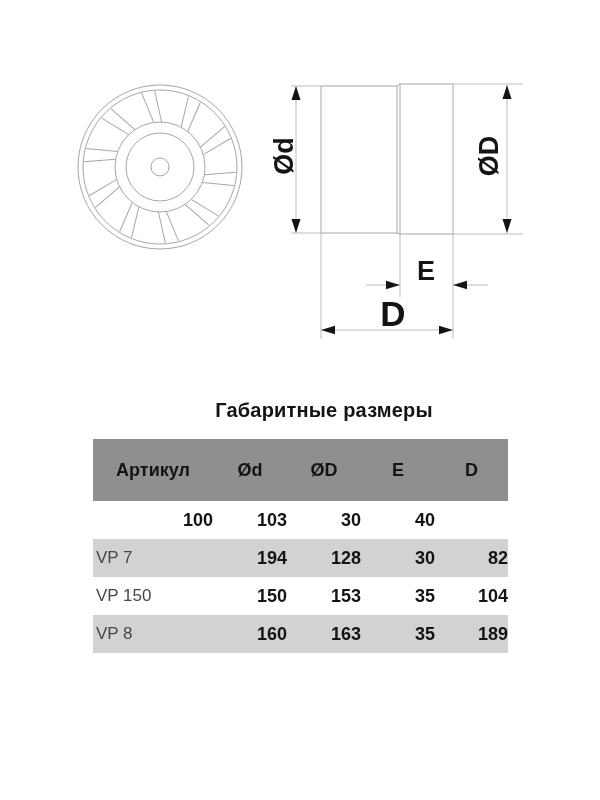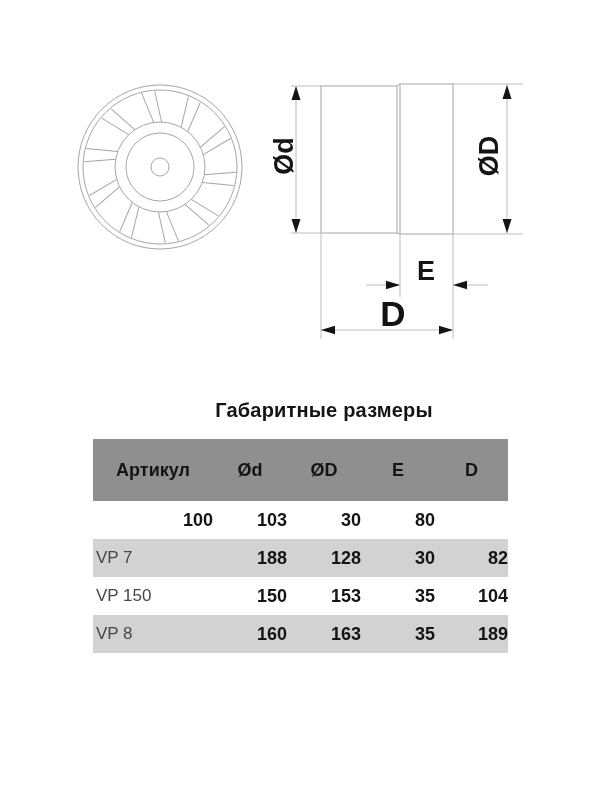--- a/index.html
+++ b/index.html
@@ -107,26 +107,26 @@
       <div class="cell">Ød</div>
       <div class="cell">ØD</div>
       <div class="cell">E</div>
       <div class="cell">D</div>
     </div>
 
     <div class="t-row t-data">
       <div class="cell cell-num">100</div>
       <div class="cell cell-num">103</div>
       <div class="cell cell-num">30</div>
-      <div class="cell cell-num">80</div>
+      <div class="cell cell-num">40</div>
     </div>
 
     <div class="t-row t-data striped">
       <div class="cell cell-article">VP 7</div>
-      <div class="cell cell-num">188</div>
+      <div class="cell cell-num">194</div>
       <div class="cell cell-num">128</div>
       <div class="cell cell-num">30</div>
       <div class="cell cell-num">82</div>
     </div>
 
     <div class="t-row t-data">
       <div class="cell cell-article">VP 150</div>
       <div class="cell cell-num">150</div>
       <div class="cell cell-num">153</div>
       <div class="cell cell-num">35</div>

